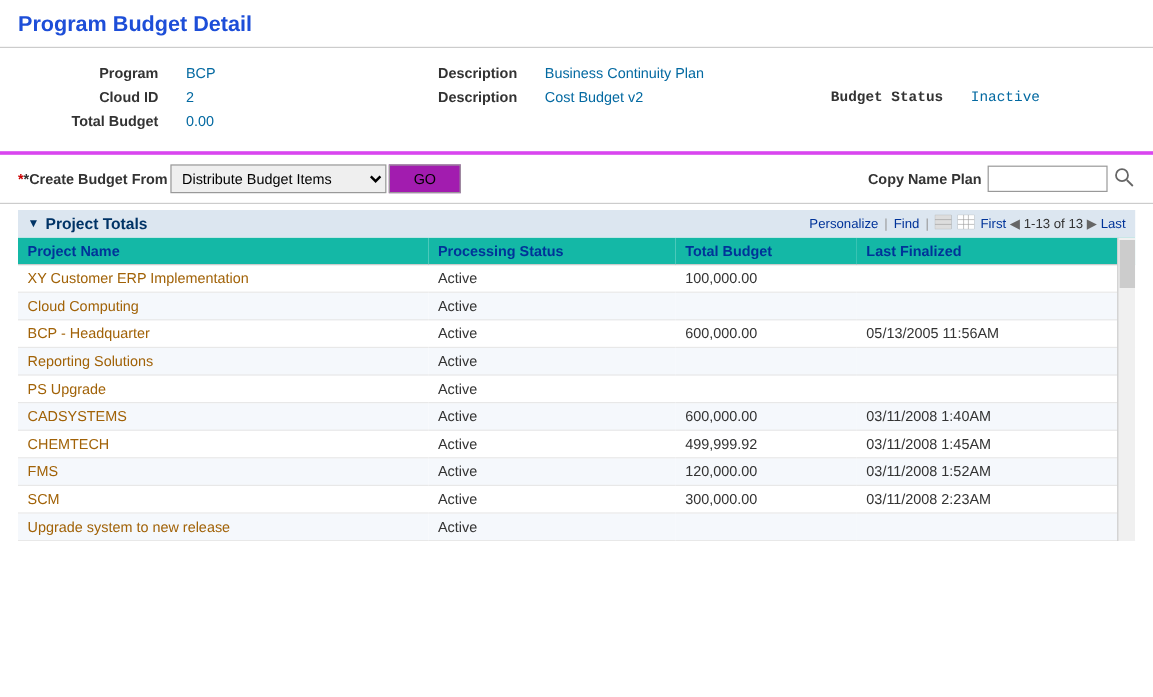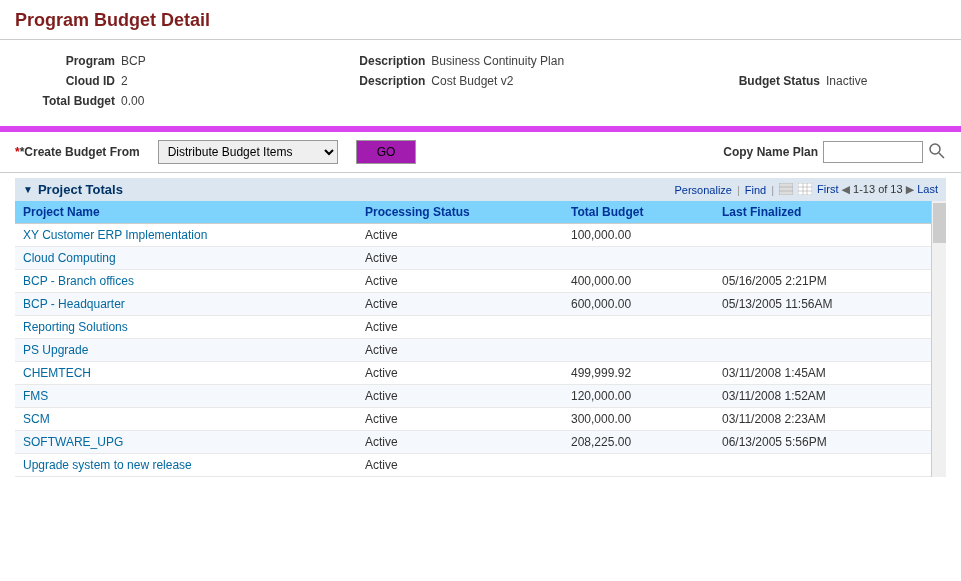--- a/index.html
+++ b/index.html
@@ -1,68 +1,70 @@
 <!DOCTYPE html>
 <html><head>
   <meta charset="utf-8">
   <style>
     * { box-sizing: border-box; margin: 0; padding: 0; }
     body { font-family: Arial, sans-serif; font-size: 12px; color: #333; background: #fff; }
 
     .page-title {
-      color: #7f1d1d;
+      color: #1d4ed8;
       font-size: 18px;
       font-weight: bold;
       padding: 10px 15px 8px;
       border-bottom: 1px solid #ccc;
     }
 
     .header-section {
-      padding: 8px 15px;
-      border-bottom: 6px solid #d946ef;
+      padding: 8px 32px;
+      border-bottom: 3px solid #d946ef;
     }
 
     .header-row {
       display: flex;
       align-items: center;
       margin-bottom: 4px;
     }
 
     .header-label {
       font-weight: bold;
       text-align: right;
       min-width: 100px;
       margin-right: 6px;
       color: #333;
     }
 
     .header-value {
-      color: #404040;
+      color: #0369a1;
       min-width: 120px;
+      margin-left: 17px;
     }
 
     .header-group {
       display: flex;
       align-items: center;
       flex: 1;
     }
 
     .header-group-right {
       display: flex;
       align-items: flex-end;
       justify-content: flex-end;
       flex: 1;
+      font-family: Liberation Mono, monospace;
     }
 
     .controls-section {
       padding: 8px 15px;
       display: flex;
       align-items: center;
       border-bottom: 1px solid #ccc;
-      gap: 18px;
+      gap: 2px;
     }
 
     .controls-label {
       font-weight: bold;
       color: #333;
     }
 
     .dropdown-container {
       display: flex;
       align-items: flex-end;
@@ -152,21 +154,21 @@
       color: #999;
     }
 
     .data-table {
       width: 100%;
       border-collapse: collapse;
       font-size: 12px;
     }
 
     .data-table thead tr {
-      background: #7dd3fc;
+      background: #14b8a6;
     }
 
     .data-table thead th {
       text-align: left;
       padding: 4px 8px;
       color: #003399;
       font-weight: bold;
       border-bottom: 1px solid #ccc;
       white-space: nowrap;
     }
@@ -182,21 +184,21 @@
     .data-table tbody tr:nth-child(odd) {
       background: #fff;
     }
 
     .data-table tbody td {
       padding: 4px 8px;
       color: #333;
     }
 
     .data-table tbody td.project-name a {
-      color: #0369a1;
+      color: #a16207;
       text-decoration: none;
     }
 
     .data-table tbody td.budget {
     }
 
     .data-table tbody td.finalized {
       white-space: nowrap;
     }
 
@@ -355,27 +357,20 @@
             <td style="width: 15px;"></td>
           </tr>
           <tr>
             <td class="project-name"><a href="#">Cloud Computing</a></td>
             <td>Active</td>
             <td class="budget"></td>
             <td class="finalized"></td>
             <td style="width: 15px;"></td>
           </tr>
           <tr>
-            <td class="project-name"><a href="#">BCP - Branch offices</a></td>
-            <td>Active</td>
-            <td class="budget">400,000.00</td>
-            <td class="finalized">05/16/2005  2:21PM</td>
-            <td style="width: 15px;"></td>
-          </tr>
-          <tr>
             <td class="project-name"><a href="#">BCP - Headquarter</a></td>
             <td>Active</td>
             <td class="budget">600,000.00</td>
             <td class="finalized">05/13/2005  11:56AM</td>
             <td style="width: 15px;"></td>
           </tr>
           <tr>
             <td class="project-name"><a href="#">Reporting Solutions</a></td>
             <td>Active</td>
             <td class="budget"></td>
@@ -383,45 +378,45 @@
             <td style="width: 15px;"></td>
           </tr>
           <tr>
             <td class="project-name"><a href="#">PS Upgrade</a></td>
             <td>Active</td>
             <td class="budget"></td>
             <td class="finalized"></td>
             <td style="width: 15px;"></td>
           </tr>
           <tr>
+            <td class="project-name"><a href="#">CADSYSTEMS</a></td>
+            <td>Active</td>
+            <td class="budget">600,000.00</td>
+            <td class="finalized">03/11/2008  1:40AM</td>
+            <td style="width: 15px;"></td>
+          </tr>
+          <tr>
             <td class="project-name"><a href="#">CHEMTECH</a></td>
             <td>Active</td>
             <td class="budget">499,999.92</td>
             <td class="finalized">03/11/2008  1:45AM</td>
             <td style="width: 15px;"></td>
           </tr>
           <tr>
             <td class="project-name"><a href="#">FMS</a></td>
             <td>Active</td>
             <td class="budget">120,000.00</td>
             <td class="finalized">03/11/2008  1:52AM</td>
             <td style="width: 15px;"></td>
           </tr>
           <tr>
             <td class="project-name"><a href="#">SCM</a></td>
             <td>Active</td>
             <td class="budget">300,000.00</td>
             <td class="finalized">03/11/2008  2:23AM</td>
-            <td style="width: 15px;"></td>
-          </tr>
-          <tr>
-            <td class="project-name"><a href="#">SOFTWARE_UPG</a></td>
-            <td>Active</td>
-            <td class="budget">208,225.00</td>
-            <td class="finalized">06/13/2005  5:56PM</td>
             <td style="width: 15px;"></td>
           </tr>
           <tr>
             <td class="project-name"><a href="#">Upgrade system to new release</a></td>
             <td>Active</td>
             <td class="budget"></td>
             <td class="finalized"></td>
             <td style="width: 15px;"></td>
           </tr>
         </tbody>

